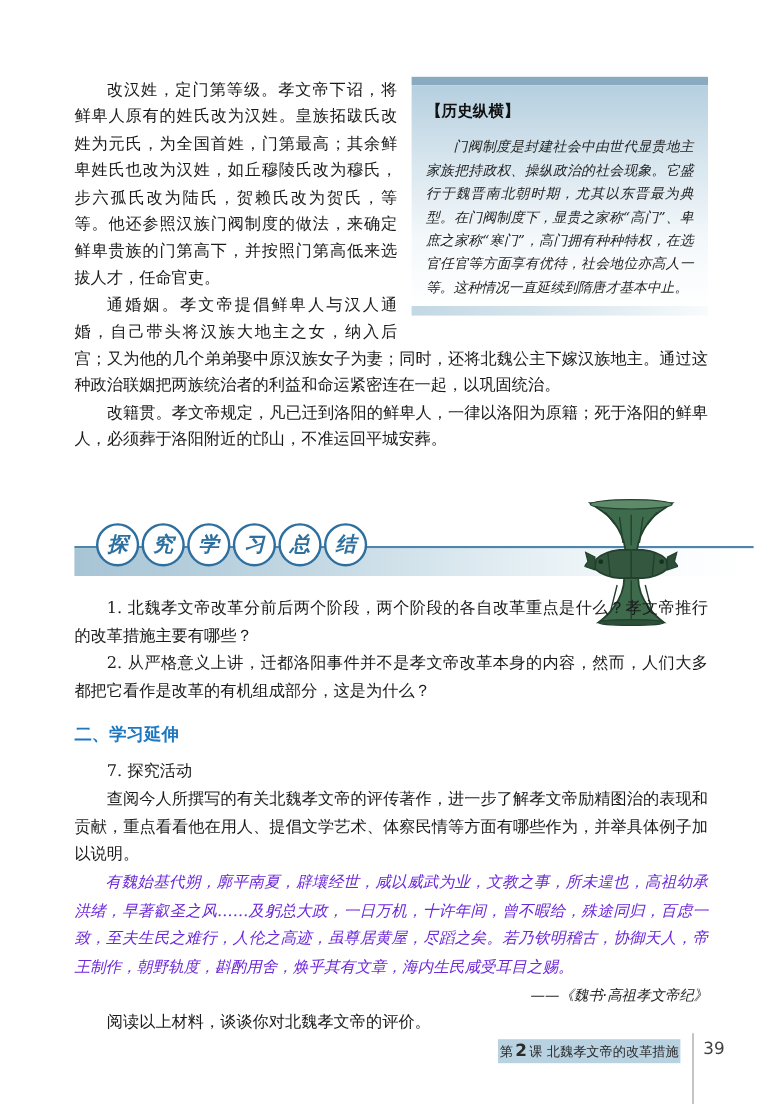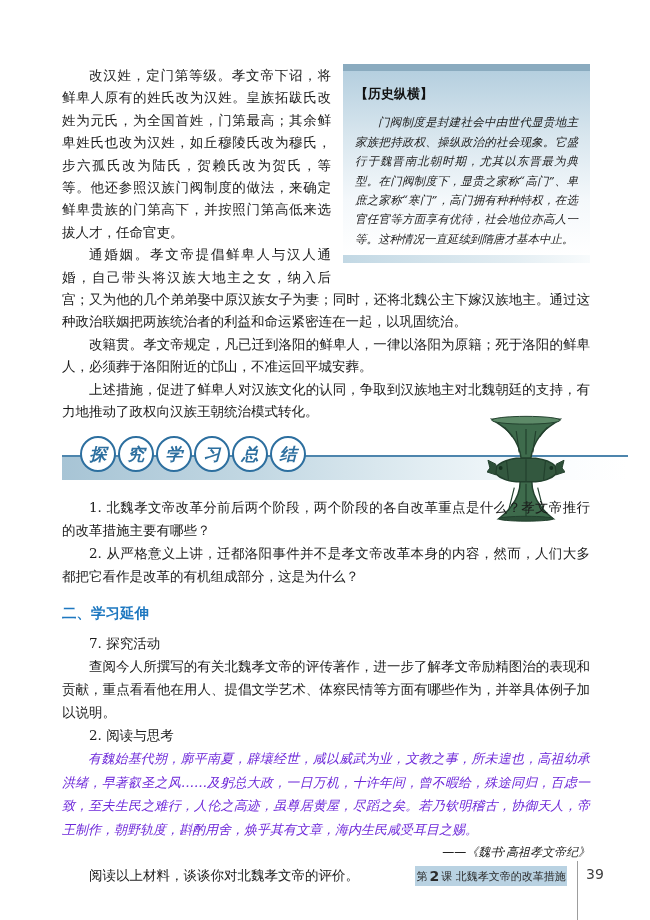--- a/index.html
+++ b/index.html
@@ -111,21 +111,20 @@
       <div class="box-top"></div>
       <div class="box-body">
         <div class="box-title">【历史纵横】</div>
         <p class="box-text">门阀制度是封建社会中由世代显贵地主家族把持政权、操纵政治的社会现象。它盛行于魏晋南北朝时期，尤其以东晋最为典型。在门阀制度下，显贵之家称“高门”、卑庶之家称“寒门”，高门拥有种种特权，在选官任官等方面享有优待，社会地位亦高人一等。这种情况一直延续到隋唐才基本中止。</p>
       </div>
       <div class="box-bottom"></div>
     </div>
     <p>改汉姓，定门第等级。孝文帝下诏，将鲜卑人原有的姓氏改为汉姓。皇族拓跋氏改姓为元氏，为全国首姓，门第最高；其余鲜卑姓氏也改为汉姓，如丘穆陵氏改为穆氏，步六孤氏改为陆氏，贺赖氏改为贺氏，等等。他还参照汉族门阀制度的做法，来确定鲜卑贵族的门第高下，并按照门第高低来选拔人才，任命官吏。</p>
     <p>通婚姻。孝文帝提倡鲜卑人与汉人通婚，自己带头将汉族大地主之女，纳入后宫；又为他的几个弟弟娶中原汉族女子为妻；同时，还将北魏公主下嫁汉族地主。通过这种政治联姻把两族统治者的利益和命运紧密连在一起，以巩固统治。</p>
     <p>改籍贯。孝文帝规定，凡已迁到洛阳的鲜卑人，一律以洛阳为原籍；死于洛阳的鲜卑人，必须葬于洛阳附近的邙山，不准运回平城安葬。</p>
-    <p>上述措施，促进了鲜卑人对汉族文化的认同，争取到汉族地主对北魏朝廷的支持，有力地推动了政权向汉族王朝统治模式转化。</p>
   </div>
 
   <div class="banner">
     <div class="rule-line"></div>
     <div class="band"></div>
     <div class="circles">
       <span class="circle">探</span><span class="circle">究</span><span class="circle">学</span><span class="circle">习</span><span class="circle">总</span><span class="circle">结</span>
     </div>
     <div class="vessel">
       <svg width="78" height="108" viewBox="0 0 80 110" xmlns="http://www.w3.org/2000/svg">
@@ -152,21 +151,20 @@
 
     <div class="sec-block">
       <p>1. 北魏孝文帝改革分前后两个阶段，两个阶段的各自改革重点是什么？孝文帝推行的改革措施主要有哪些？</p>
       <p>2. 从严格意义上讲，迁都洛阳事件并不是孝文帝改革本身的内容，然而，人们大多都把它看作是改革的有机组成部分，这是为什么？</p>
     </div>
 
     <div class="sec-block">
       <div class="sec-heading">二、学习延伸</div>
       <p class="subhead">7. 探究活动</p>
       <p>查阅今人所撰写的有关北魏孝文帝的评传著作，进一步了解孝文帝励精图治的表现和贡献，重点看看他在用人、提倡文学艺术、体察民情等方面有哪些作为，并举具体例子加以说明。</p>
-      <p class="subhead">2. 阅读与思考</p>
       <p class="quote">有魏始基代朔，廓平南夏，辟壤经世，咸以威武为业，文教之事，所未遑也，高祖幼承洪绪，早著叡圣之风……及躬总大政，一日万机，十许年间，曾不暇给，殊途同归，百虑一致，至夫生民之难行，人伦之高迹，虽尊居黄屋，尽蹈之矣。若乃钦明稽古，协御天人，帝王制作，朝野轨度，斟酌用舍，焕乎其有文章，海内生民咸受耳目之赐。</p>
       <p class="attribution">——《魏书·高祖孝文帝纪》</p>
       <p class="closing">阅读以上材料，谈谈你对北魏孝文帝的评价。</p>
     </div>
 
   </div>
 
   <div class="footer-bar"><span>第</span><span class="num">2</span><span>课</span>&nbsp;<span>北魏孝文帝的改革措施</span></div>
   <div class="footer-vline"></div>
   <div class="page-number">39</div>

